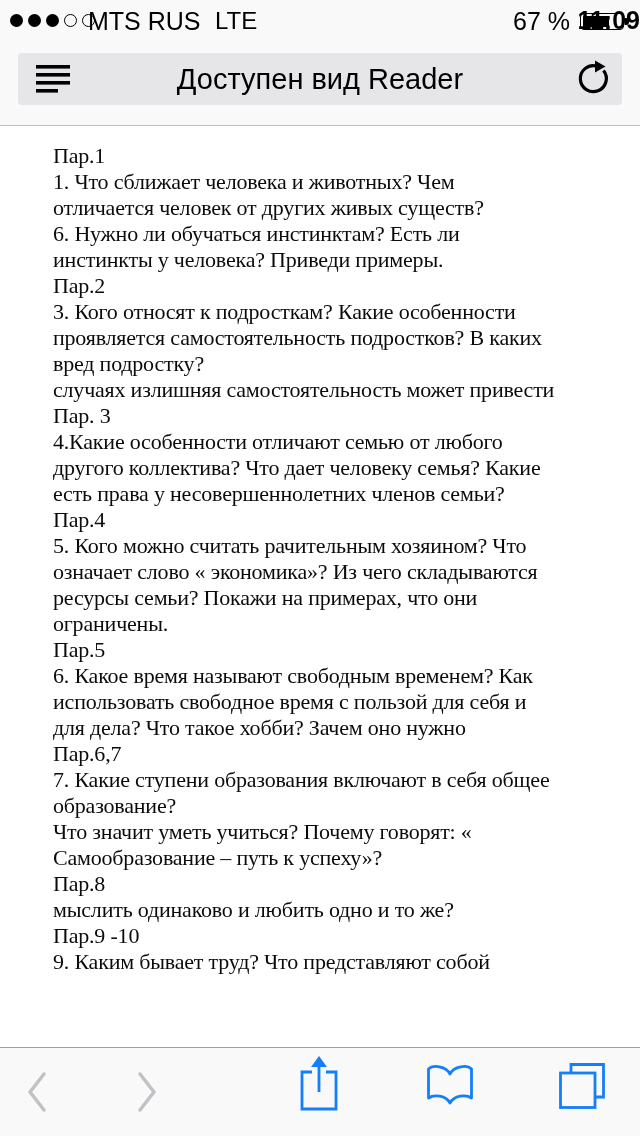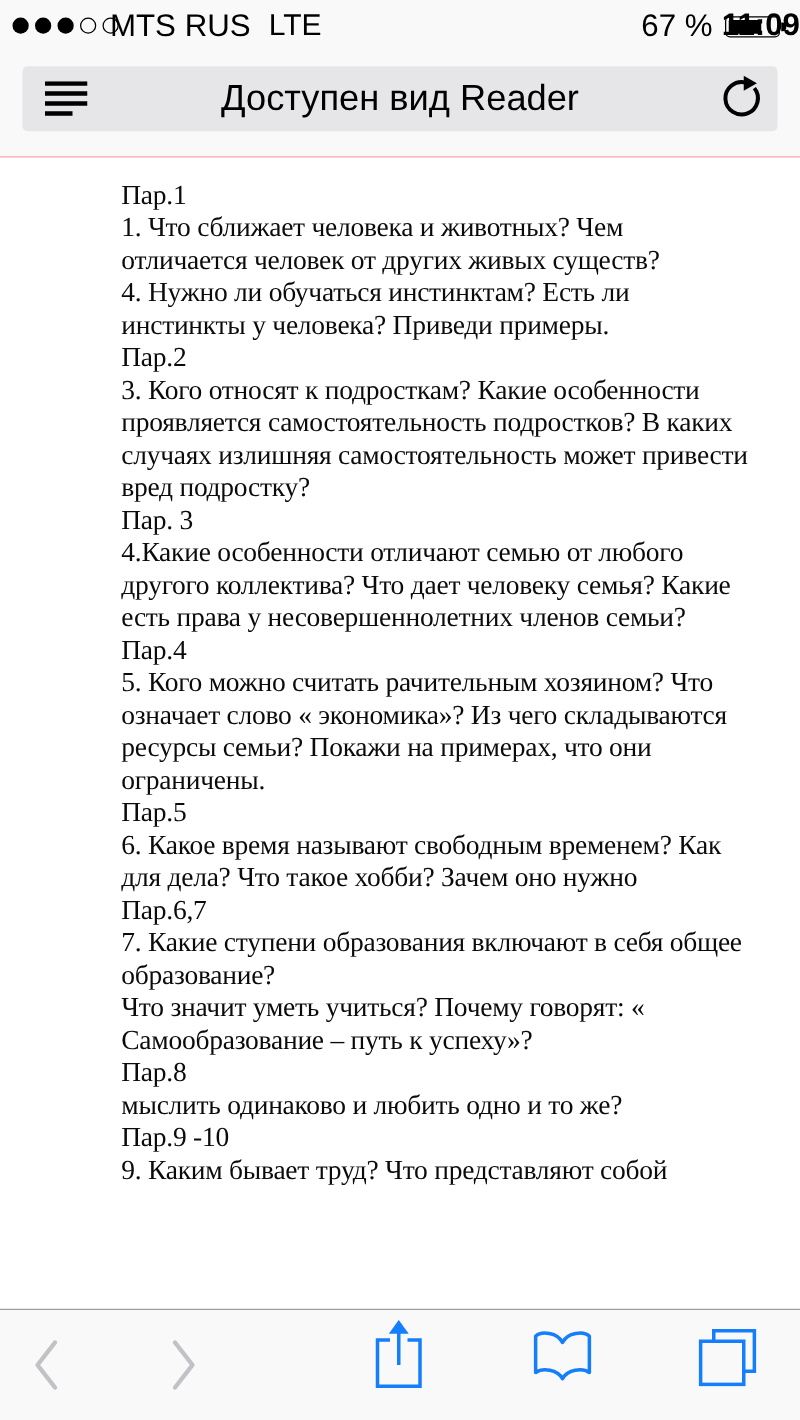--- a/index.html
+++ b/index.html
@@ -42,21 +42,21 @@
     white-space:nowrap; overflow:hidden;
   }
   .refresh-btn { position:absolute; right:10px; top:7px; width:36px; height:38px; cursor:pointer; }
 
   
   .content {
     position:absolute; top:126px; left:0; right:0; bottom:88px;
     background:#ffffff; overflow:hidden;
   }
   .doc {
-    padding:17px 0 0 97px;
+    padding:17px 0 0 53px;
     font-family:"Liberation Serif", serif;
     font-size:22px; line-height:26px; letter-spacing:-0.2px; color:#0b0b0b;
   }
   .doc-line { white-space:pre; }
 
   
   .toolbar {
     position:absolute; left:0; right:0; bottom:0; height:88px;
     background:rgba(249,249,249,0.97); border-top:1px solid #9E9E9E;
   }
@@ -115,38 +115,39 @@
       </span>
     </span>
   </div>
 </div>
 
 <div class="content">
   <div class="doc">
       <div class="doc-line">Пар.1</div>
       <div class="doc-line">1. Что сближает человека и животных? Чем</div>
       <div class="doc-line">отличается человек от других живых существ?</div>
-      <div class="doc-line">4. Нужно ли обучаться инстинктам? Есть ли</div>
+      <div class="doc-line">6. Нужно ли обучаться инстинктам? Есть ли</div>
       <div class="doc-line">инстинкты у человека? Приведи примеры.</div>
       <div class="doc-line">Пар.2</div>
       <div class="doc-line">3. Кого относят к подросткам? Какие особенности</div>
       <div class="doc-line">проявляется самостоятельность подростков? В каких</div>
+      <div class="doc-line">вред подростку?</div>
       <div class="doc-line">случаях излишняя самостоятельность может привести</div>
-      <div class="doc-line">вред подростку?</div>
       <div class="doc-line">Пар. 3</div>
       <div class="doc-line">4.Какие особенности отличают семью от любого</div>
       <div class="doc-line">другого коллектива? Что дает человеку семья? Какие</div>
       <div class="doc-line">есть права у несовершеннолетних членов семьи?</div>
       <div class="doc-line">Пар.4</div>
       <div class="doc-line">5. Кого можно считать рачительным хозяином? Что</div>
       <div class="doc-line">означает слово « экономика»? Из чего складываются</div>
       <div class="doc-line">ресурсы семьи? Покажи на примерах, что они</div>
       <div class="doc-line">ограничены.</div>
       <div class="doc-line">Пар.5</div>
       <div class="doc-line">6. Какое время называют свободным временем? Как</div>
+      <div class="doc-line">использовать свободное время с пользой для себя и</div>
       <div class="doc-line">для дела? Что такое хобби? Зачем оно нужно</div>
       <div class="doc-line">Пар.6,7</div>
       <div class="doc-line">7. Какие ступени образования включают в себя общее</div>
       <div class="doc-line">образование?</div>
       <div class="doc-line">Что значит уметь учиться? Почему говорят: «</div>
       <div class="doc-line">Самообразование – путь к успеху»?</div>
       <div class="doc-line">Пар.8</div>
       <div class="doc-line">мыслить одинаково и любить одно и то же?</div>
       <div class="doc-line">Пар.9 -10</div>
       <div class="doc-line">9. Каким бывает труд? Что представляют собой</div>

